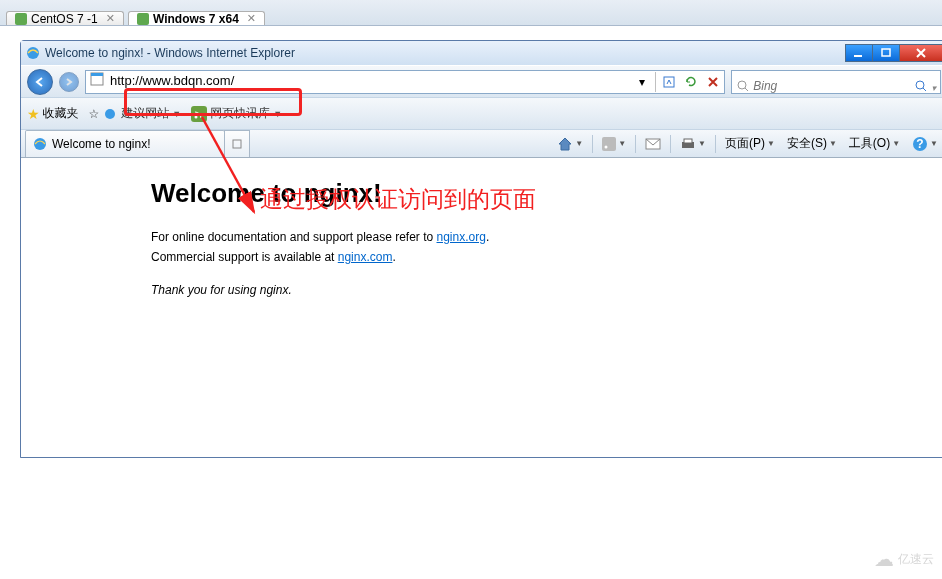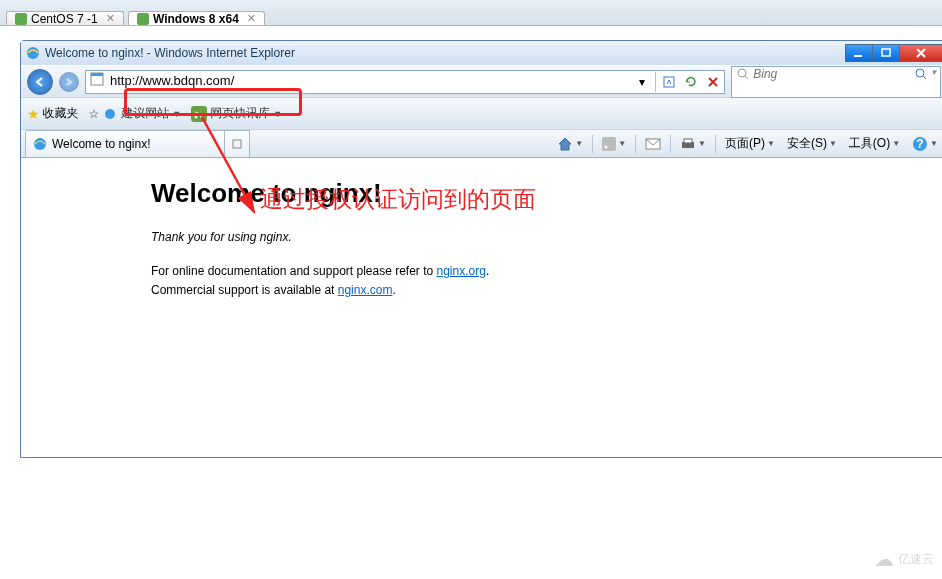--- a/index.html
+++ b/index.html
@@ -27,21 +27,21 @@
 .ie-toolbar1 { height: 32px; background: linear-gradient(#f5f8fb,#dbe6f1); border-top: 1px solid #fff; display: flex; align-items: center; padding: 0 6px; gap: 6px; }
 .navbtn { width: 26px; height: 26px; border-radius: 50%; background: radial-gradient(#5aa8f0,#2a6ab8); border: 1px solid #3a6aa0; display:flex;align-items:center;justify-content:center; }
 .navbtn.small { width: 20px; height: 20px; opacity: .6; }
 .urlwrap { flex: 1; height: 24px; background: #fff; border: 1px solid #8aa9c9; display: flex; align-items: flex-start; }
 .urlwrap .proto-ico { width: 16px; height: 16px; margin: 0 3px; }
 .urlwrap input { border: none; outline: none; flex: 1; height: 20px; font-size: 13px; padding-left: 2px; }
 .url-highlight { position: absolute; border: 3px solid #f22323; border-radius: 4px; pointer-events: none; }
 .urlbtns { display: flex; align-items: center; gap: 0; }
 .urlbtns .sep { width: 1px; height: 20px; background: #c0c0c0; margin: 0 2px; }
 .urlbtns .ub { width: 22px; height: 22px; display: flex; align-items: center; justify-content: center; cursor: pointer; }
-.searchbox { width: 210px; height: 32px; background: #fff; border: 1px solid #8aa9c9; display: flex; align-items: flex-start; padding: 0 4px; gap: 4px; color: #888; font-style: italic; }
+.searchbox { width: 210px; height: 24px; background: #fff; border: 1px solid #8aa9c9; display: flex; align-items: flex-end; padding: 0 4px; gap: 4px; color: #888; font-style: italic; }
 .searchbox input { border:none; outline:none; flex:1; font-style: italic; color:#888; }
 
 .ie-toolbar2 { height: 32px; background: linear-gradient(#f5f8fb,#dbe6f1); border-top: 1px solid #c5d5e5; display: flex; align-items: center; padding: 0 6px; gap: 10px; }
 .favbtn { display: flex; align-items: center; gap: 3px; cursor: pointer; }
 .favbtn .star { color: #f0c020; font-size: 14px; }
 .linkset { display: flex; align-items: center; gap: 3px; cursor: pointer; color: #333; }
 .linkset .drop { font-size: 9px; color: #555; }
 
 .ie-tabbar { height: 28px; background: linear-gradient(#f5f8fb,#dbe6f1); border-top: 1px solid #c5d5e5; display: flex; align-items: stretch; }
 .ie-pagetab { width: 200px; background: linear-gradient(#fdfdfd,#e8eff6); border: 1px solid #a8b8c8; border-bottom: none; border-radius: 2px 2px 0 0; margin-left: 4px; display: flex; align-items: center; padding: 0 6px; gap: 4px; }
@@ -76,21 +76,21 @@
     <svg class="sq">
         <rect width="12" height="12" fill="#5fa84f" rx="2"></rect>
       </svg>
     <span>CentOS 7 -1</span>
     <span class="x">✕</span>
   </div>
   <div class="vm-tab active">
     <svg class="sq">
         <rect width="12" height="12" fill="#5fa84f" rx="2"></rect>
       </svg>
-    <b><span>Windows 8 x64</span></b>
+    <b><span>Windows 7 x64</span></b>
     <span class="x">✕</span>
   </div>
 </div>
 
 <div class="ie-window">
   <div class="ie-titlebar">
     <svg class="ie-ico" viewBox="0 0 16 16">
         <circle cx="8" cy="8" r="6" fill="#3a9be6"></circle>
         <path d="M3 8 Q8 2 13 8" stroke="#fed552" stroke-width="1.5" fill="none"></path>
       </svg>
@@ -254,25 +254,25 @@
             <text x="8" y="12" text-anchor="middle" fill="#fff" font-size="11" font-weight="bold">?</text>
           </svg>
           <span class="drop">▼</span>
         </div>
     </div>
   </div>
 
   <div class="content-area">
     <div class="nginx-body">
       <h1>Welcome to nginx!</h1>
-      <p><em>Thank you for using nginx.</em></p>
       <p>
         <span>For online documentation and support please refer to </span><a href="#">nginx.org</a><span>.</span><br>
         <span>Commercial support is available at </span><a href="#">nginx.com</a><span>.</span>
       </p>
+      <p><em>Thank you for using nginx.</em></p>
     </div>
   </div>
 </div>
 
 <div class="url-highlight" style="left:124px; top:88px; width:178px; height:28px;"></div>
 
 <svg class="annot-arrow" style="left:130px; top:112px; width:140px; height:120px;">
   <defs>
       <marker id="ah" markerWidth="10" markerHeight="10" refX="8" refY="3" orient="auto">
         <path d="M0,0 L0,6 L9,3 z" fill="#f22020"></path>

